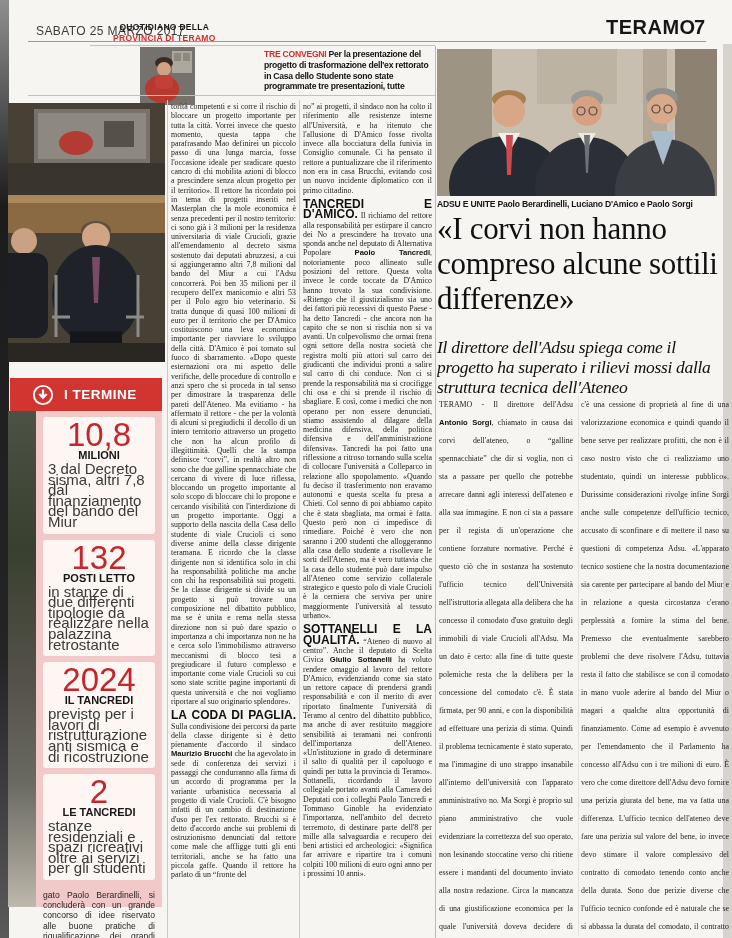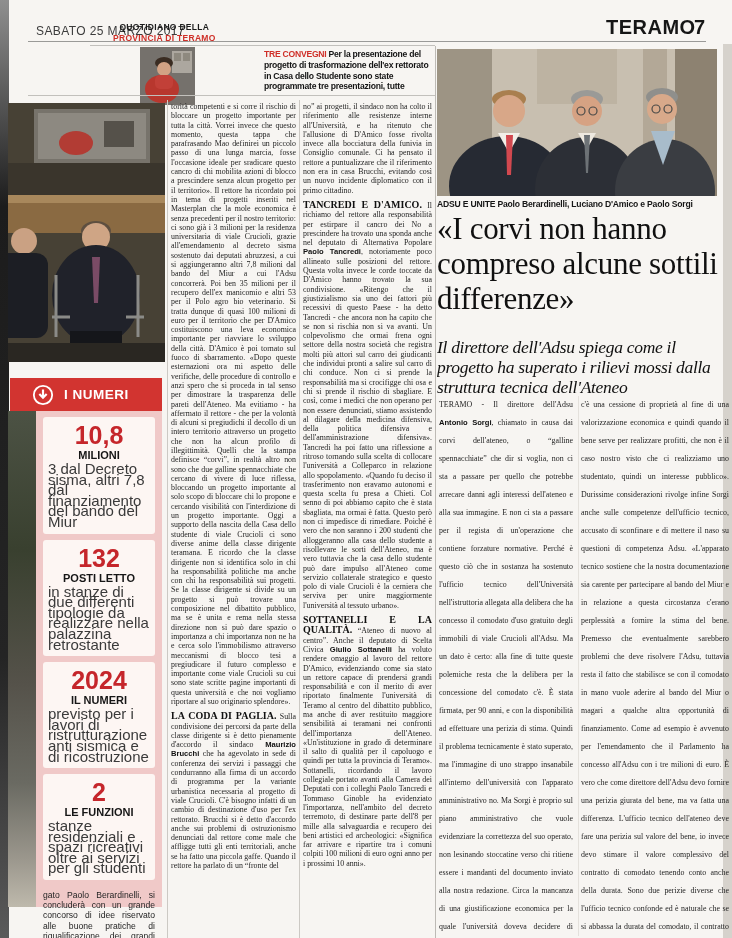--- a/index.html
+++ b/index.html
@@ -47,35 +47,35 @@
   .photo-group{left:437px;top:49px;width:280px;height:147px;overflow:hidden;}
 
   
   .num-bar{left:10px;top:378px;width:152px;height:33px;background:#d23430;display:flex;align-items:center;
     padding-left:22px;box-sizing:border-box;gap:10px;}
   .num-bar svg{width:22px;height:22px;}
   .num-title{color:#fff;font-weight:bold;font-size:13.5px;letter-spacing:.5px;font-family:"Liberation Sans",sans-serif;}
   .num-panel{left:36px;top:411px;width:126px;height:496px;background:#f0c9c8;box-sizing:border-box;
     padding:6px 7px;display:flex;flex-direction:column;gap:6px;font-family:"Liberation Sans",sans-serif;}
   .stat-box{background:#fdf6f3;border-radius:3px;padding:5px 5px 6px;text-align:center;}
-  .stat-value{font-size:25px;line-height:26px;font-weight:bold;color:#c5262b;}
+  .stat-value{font-size:33px;line-height:26px;font-weight:normal;color:#c5262b;}
   .stat-label{font-size:11px;font-weight:bold;color:#161616;margin-top:1px;}
   .stat-desc{font-size:15px;line-height:10.6px;color:#3a3a3a;text-align:left;margin-top:3px;}
   .num-note{font-size:8.6px;line-height:10.2px;color:#242424;text-align:justify;margin-top:4px;}
 
   
   .bodycol{overflow:hidden;text-align:justify;color:#242424;}
   .bodycol p{margin:0 0 5px 0;}
   .left-col{font-size:7.9px;line-height:9.3px;}
   .right-col{font-size:7.9px;line-height:18px;}
   .col-a{left:171px;top:102px;width:125px;height:834px;}
   .col-b{left:303px;top:102px;width:129px;height:834px;}
   .col-r1{left:439px;top:396px;width:134px;height:540px;}
   .col-r2{left:581px;top:396px;width:148px;height:540px;}
-  .lead{font-family:Liberation Serif, serif;font-weight:bold;font-size:10px;color:#101010;}
+  .lead{font-family:Liberation Sans, sans-serif;font-weight:bold;font-size:12px;color:#101010;}
   .bname{font-family:"Liberation Sans",sans-serif;font-weight:bold;font-size:7.6px;color:#101010;}
   .sig{font-family:"Liberation Sans",sans-serif;font-weight:bold;color:#101010;margin-left:14px;}
 
   
   .caption{left:437px;top:199px;width:294px;font-size:8.6px;font-weight:bold;color:#161616;
     font-family:"Liberation Sans",sans-serif;letter-spacing:-.2px;white-space:nowrap;overflow:hidden;}
   .headline{left:437px;top:211px;width:298px;height:122px;font-size:31px;line-height:35px;color:#101010;
     font-weight:500;letter-spacing:-.3px;overflow:hidden;}
   .subhead{left:437px;top:337px;width:298px;height:58px;font-size:17.5px;line-height:20px;font-style:italic;
     color:#101010;letter-spacing:-.3px;overflow:hidden;}
@@ -147,42 +147,42 @@
       <rect x="62" y="228" width="52" height="20" fill="#15161a"></rect>
       <rect x="0" y="240" width="157" height="19" fill="#2a2722"></rect>
     </svg>
   </div>
 
   <div class="abs num-bar">
     <svg viewBox="0 0 24 24">
       <circle cx="12" cy="12" r="10" fill="none" stroke="#ffffff" stroke-width="2"></circle>
       <path d="M12 6v8M8 11l4 4 4-4" stroke="#ffffff" stroke-width="2.4" fill="none"></path>
     </svg>
-    <span class="num-title">I NUMERI</span>
+    <span class="num-title">I TERMINE</span>
   </div>
   <div class="abs photo-strip"></div>
   <div class="abs num-panel">
     <div class="stat-box">
       <div class="stat-value">10,8</div>
       <div class="stat-label">MILIONI</div>
       <div class="stat-desc">3 dal Decreto sisma, altri 7,8 dal finanziamento del bando del Miur</div>
     </div>
     <div class="stat-box">
       <div class="stat-value">132</div>
       <div class="stat-label">POSTI LETTO</div>
       <div class="stat-desc">in stanze di due differenti tipologie da realizzare nella palazzina retrostante</div>
     </div>
     <div class="stat-box">
       <div class="stat-value">2024</div>
-      <div class="stat-label">IL NUMERI</div>
+      <div class="stat-label">IL TANCREDI</div>
       <div class="stat-desc">previsto per i lavori di ristrutturazione anti sismica e di ricostruzione</div>
     </div>
     <div class="stat-box">
       <div class="stat-value">2</div>
-      <div class="stat-label">LE FUNZIONI</div>
+      <div class="stat-label">LE TANCREDI</div>
       <div class="stat-desc">stanze residenziali e spazi ricreativi oltre ai servizi per gli studenti</div>
     </div>
     <div class="num-note">gato Paolo Berardinelli, si concluderà con un grande concorso di idee riservato alle buone pratiche di riqualificazione dei grandi complessi ospedalieri, come l'ex rettorato, per consolidare e sostanziare il valore di questo grande progetto di recupero urbano.</div>
   </div>
 
   <div class="abs bodycol left-col col-a">
     <p><span>torità competenti e si corre il rischio di bloccare un progetto importante per tutta la città. Vorrei invece che questo momento, questa tappa che parafrasando Mao definirei un piccolo passo di una lunga marcia, fosse l'occasione ideale per sradicare questo cancro di chi mobilita azioni di blocco a prescindere senza alcun progetto per il territorio». Il rettore ha ricordato poi in tema di progetti inseriti nel Masterplan che la mole economica è senza precedenti per il nostro territorio: ci sono già i 3 milioni per la residenza universitaria di viale Crucioli, grazie all'emendamento al decreto sisma sostenuto dai deputati abruzzesi, a cui si aggiungeranno altri 7,8 milioni dal bando del Miur a cui l'Adsu concorrerà. Poi ben 35 milioni per il recupero dell'ex manicomio e altri 53 per il Polo agro bio veterinario. Si tratta dunque di quasi 100 milioni di euro per il territorio che per D'Amico costituiscono una leva economica importante per riavviare lo sviluppo della città. D'Amico è poi tornato sul fuoco di sbarramento. «Dopo queste esternazioni ora mi aspetto delle verifiche, delle procedure di controllo e anzi spero che si proceda in tal senso per dimostrare la trasparenza delle pareti dell'Ateneo. Ma evitiamo - ha affermato il rettore - che per la volontà di alcuni si pregiudichi il decollo di un intero territorio attraverso un progetto che non ha alcun profilo di illegittimità. Quelli che la stampa definisce “corvi”, in realtà altro non sono che due galline spennacchiate che cercano di vivere di luce riflessa, bloccando un progetto importante al solo scopo di bloccare chi lo propone e cercando visibilità con l'interdizione di un progetto importante. Oggi a supporto della nascita della Casa dello studente di viale Crucioli ci sono diverse anime della classe dirigente teramana. E ricordo che la classe dirigente non si identifica solo in chi ha responsabilità politiche ma anche con chi ha responsabilità sui progetti. Se la classe dirigente si divide su un progetto si può trovare una composizione nel dibattito pubblico, ma se è unita e rema nella stessa direzione non si può dare spazio o importanza a chi importanza non ne ha e cerca solo l'immobilismo attraverso meccanismi di blocco tesi a pregiudicare il futuro complesso e importante come viale Crucioli su cui sono state scritte pagine importanti di questa università e che noi vogliamo riportare al suo originario splendore».</span></p>
     <p>
       <span class="lead">LA CODA DI PAGLIA.</span>
       <span>Sulla condivisione dei percorsi da parte della classe dirigente si è detto pienamente d'accordo il sindaco </span><span class="bname">Maurizio Brucchi</span><span> che ha agevolato in sede di conferenza dei servizi i passaggi che condurranno alla firma di un accordo di programma per la variante urbanistica necessaria al progetto di viale Crucioli. C'è bisogno infatti di un cambio di destinazione d'uso per l'ex rettorato. Brucchi si è detto d'accordo anche sui problemi di ostruzionismo denunciati dal rettore come male che affligge tutti gli enti territoriali, anche se ha fatto una piccola gaffe. Quando il rettore ha parlato di un “fronte del</span>

